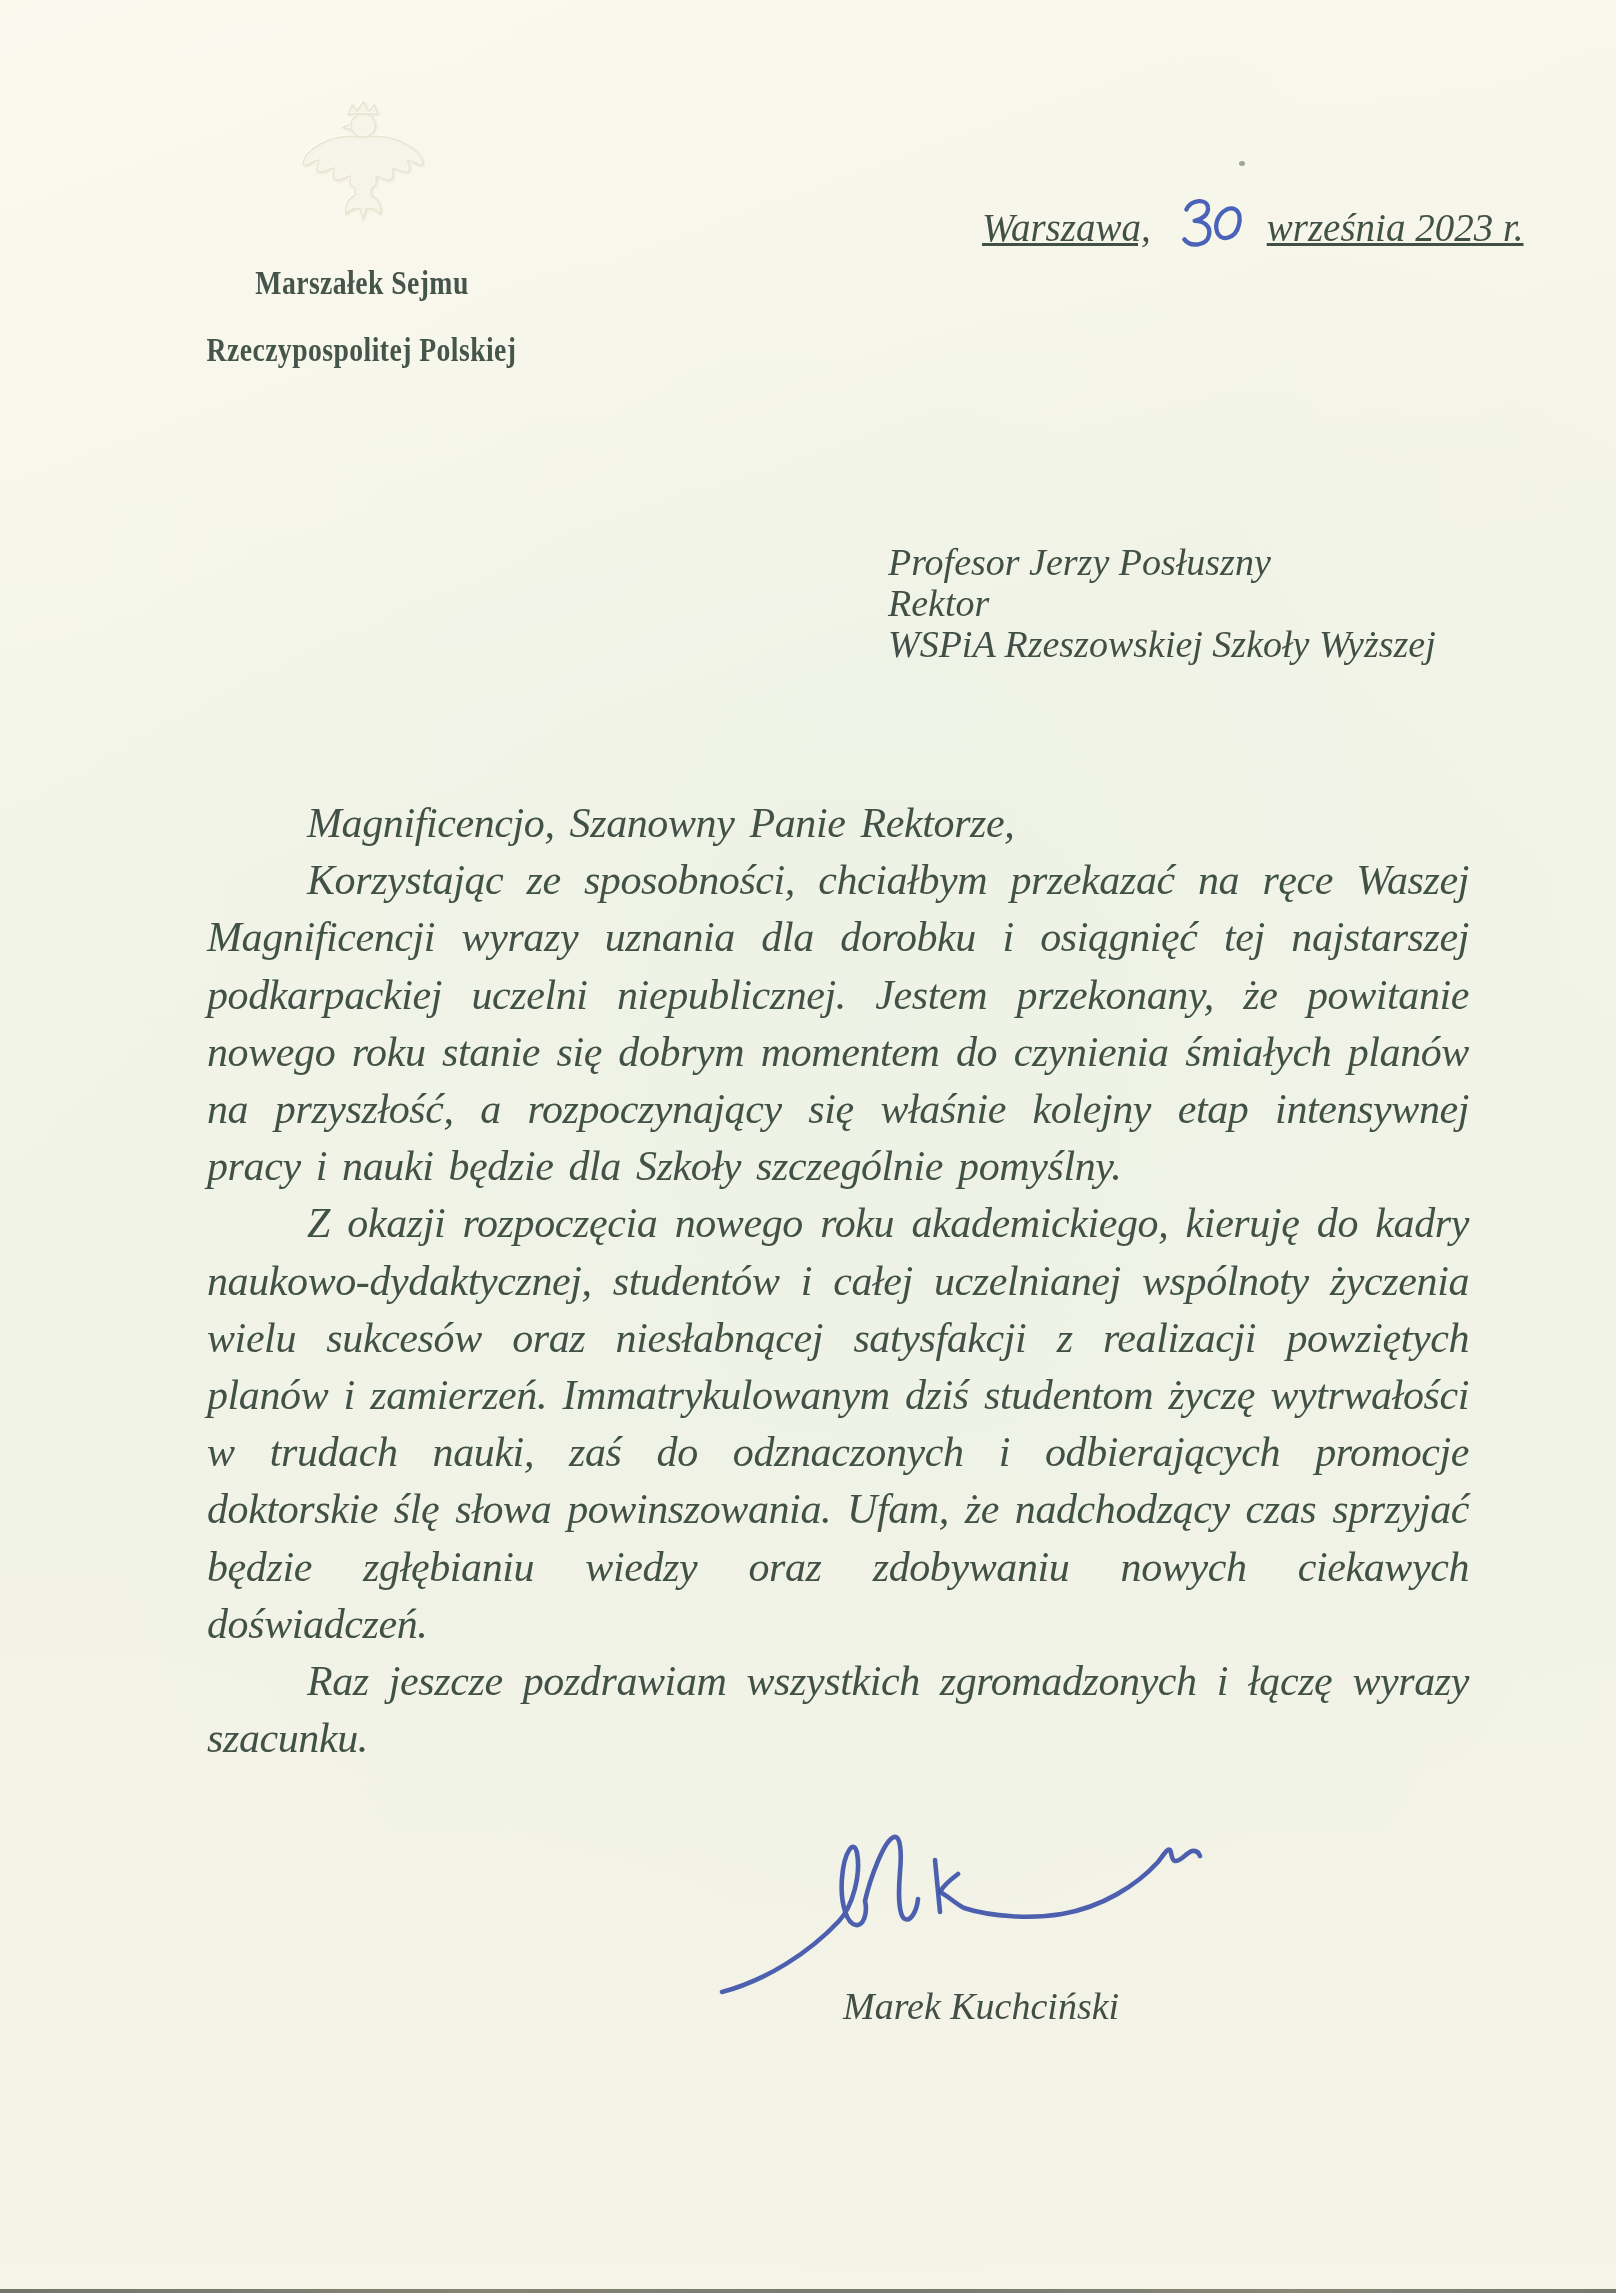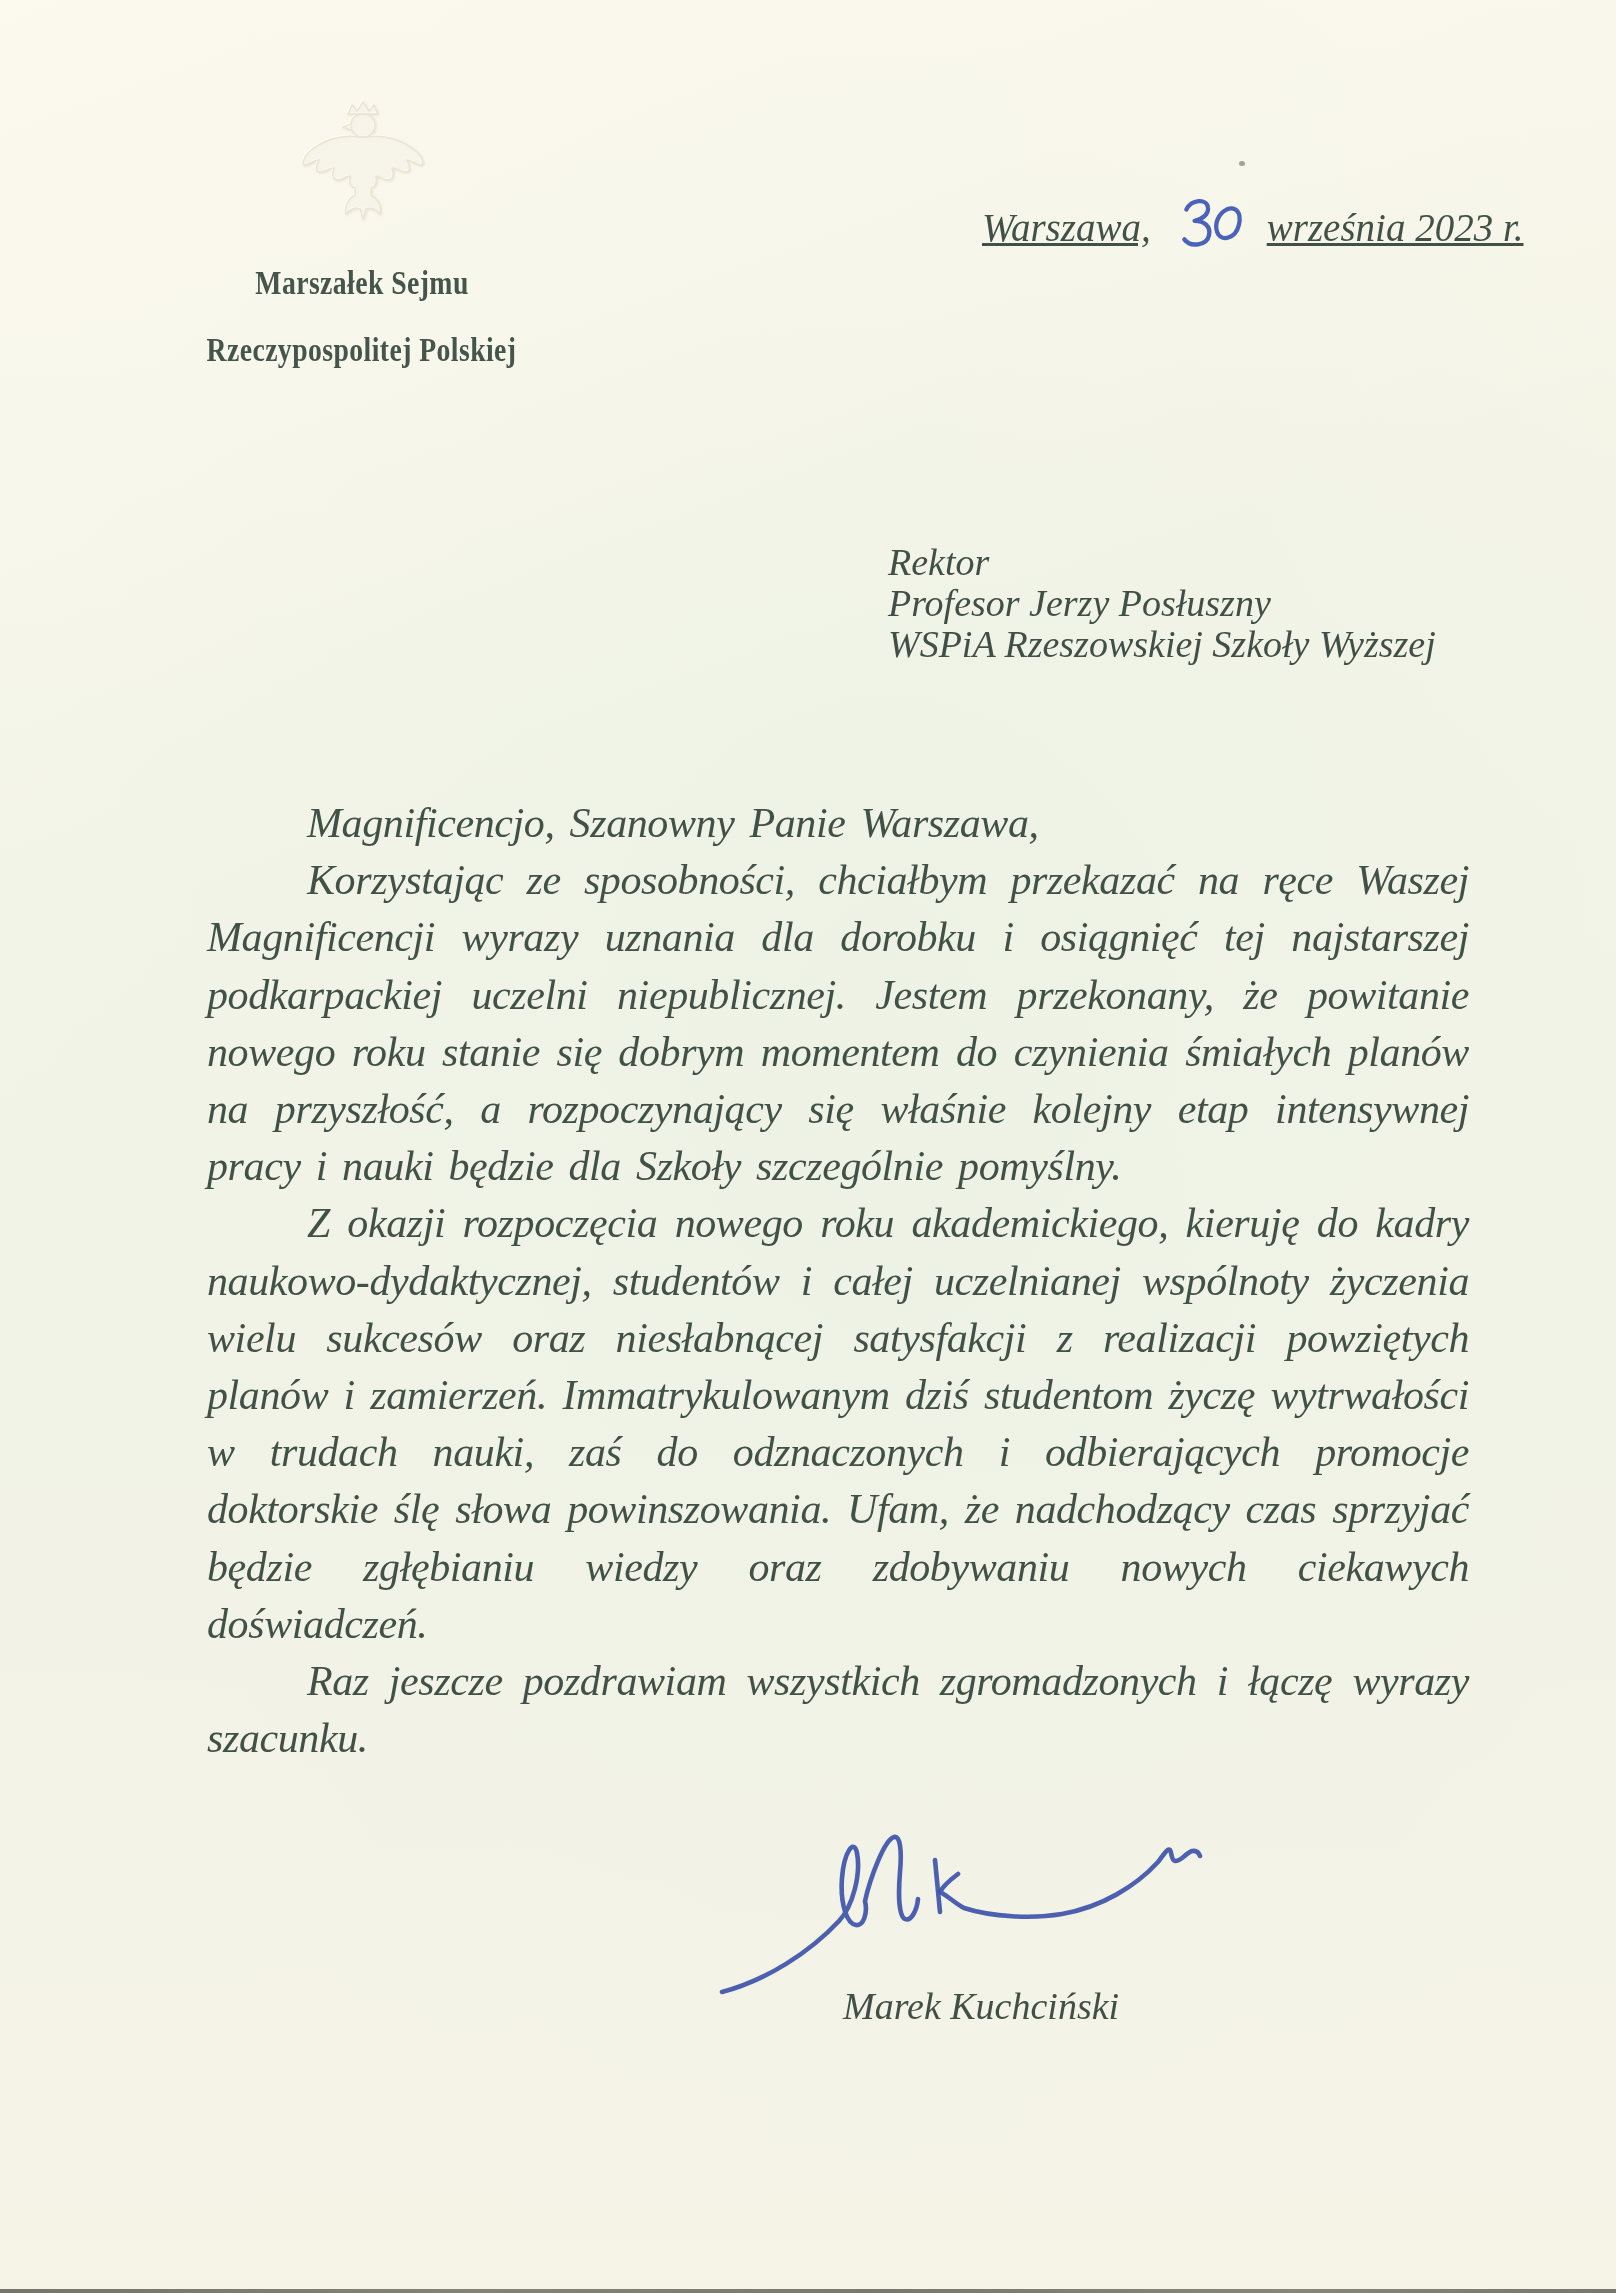--- a/index.html
+++ b/index.html
@@ -94,27 +94,27 @@
     <span class="gap"></span>
     <span>września 2023 r.</span>
   </div>
 
   <div class="letterhead">
     <span class="lh-line">Marszałek Sejmu</span><br>
     <span class="lh-line">Rzeczypospolitej Polskiej</span>
   </div>
 
   <div class="addressee">
+    <div>Profesor Jerzy Posłuszny</div>
     <div>Rektor</div>
-    <div>Profesor Jerzy Posłuszny</div>
     <div>WSPiA Rzeszowskiej Szkoły Wyższej</div>
   </div>
 
   <div class="body-text">
-    <p class="salutation">Magnificencjo, Szanowny Panie Warszawa,</p>
+    <p class="salutation">Magnificencjo, Szanowny Panie Rektorze,</p>
     <p>Korzystając ze sposobności, chciałbym przekazać na ręce Waszej Magnificencji wyrazy uznania dla dorobku i osiągnięć tej najstarszej podkarpackiej uczelni niepublicznej. Jestem przekonany, że powitanie nowego roku stanie się dobrym momentem do czynienia śmiałych planów na przyszłość, a rozpoczynający się właśnie kolejny etap intensywnej pracy i nauki będzie dla Szkoły szczególnie pomyślny.</p>
     <p>Z okazji rozpoczęcia nowego roku akademickiego, kieruję do kadry naukowo-dydaktycznej, studentów i całej uczelnianej wspólnoty życzenia wielu sukcesów oraz niesłabnącej satysfakcji z realizacji powziętych planów i zamierzeń. Immatrykulowanym dziś studentom życzę wytrwałości w trudach nauki, zaś do odznaczonych i odbierających promocje doktorskie ślę słowa powinszowania. Ufam, że nadchodzący czas sprzyjać będzie zgłębianiu wiedzy oraz zdobywaniu nowych ciekawych doświadczeń.</p>
     <p>Raz jeszcze pozdrawiam wszystkich zgromadzonych i łączę wyrazy szacunku.</p>
   </div>
 
   <svg class="signature-svg" viewBox="0 0 500 180" role="img" aria-label="Marek Kuchciński">
     <path d="M10,170 C55,158 98,130 127,99 C141,84 149,52 145,31 C142,16 132,30 130,56 C128,82 135,102 144,103 C151,104 156,92 153,79 C158,57 172,18 182,15 C188,13 190,28 188,50 C186,74 187,94 193,97 C199,100 205,88 206,77"></path>
     <path d="M223,38 L228,90"></path>
     <path d="M246,52 C238,58 231,64 228,70 C236,74 244,82 252,86 C280,95 320,97 350,92 C390,85 424,64 446,40 C451,34 455,26 458,28 C460,31 459,38 463,39 C468,40 474,31 480,29 C485,28 487,31 488,34"></path>
   </svg>

